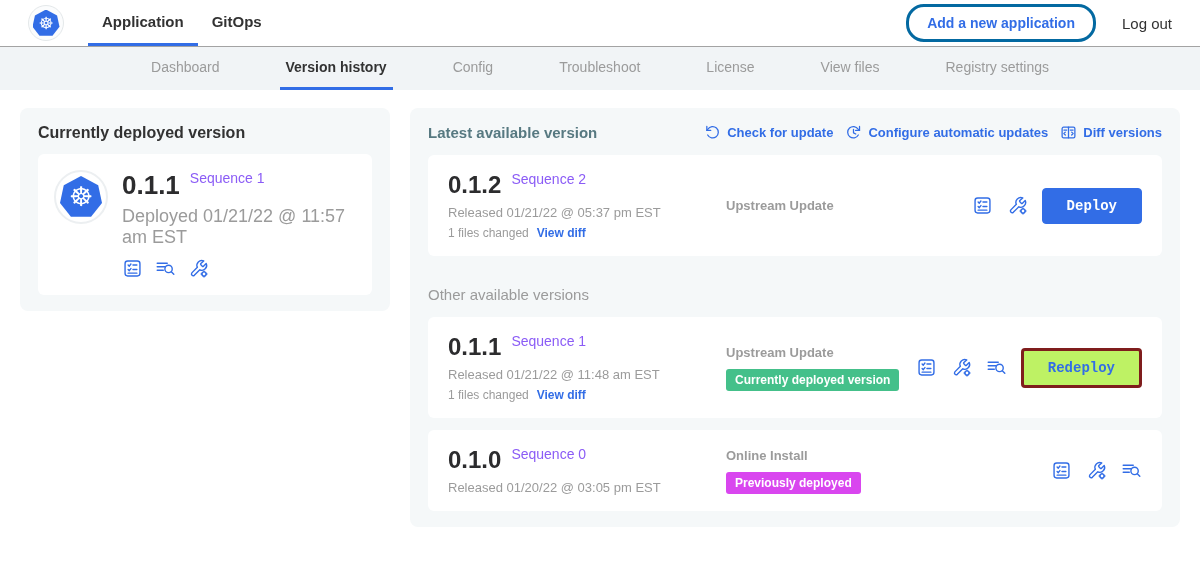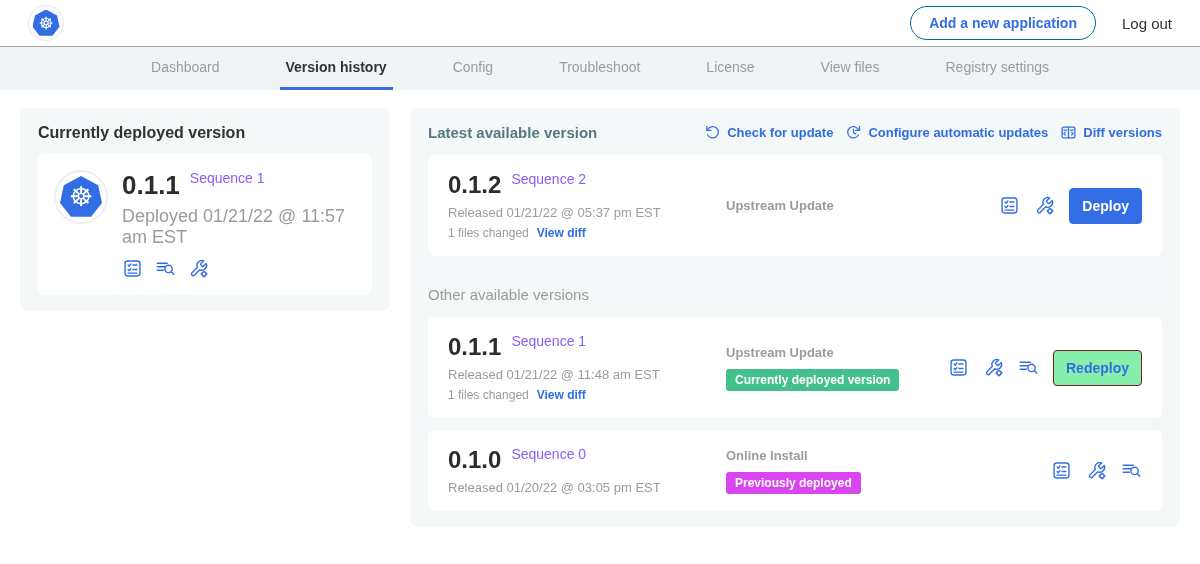--- a/index.html
+++ b/index.html
@@ -40,21 +40,21 @@
     padding: 0 14px;
     font-size: 15px;
     font-weight: 700;
     color: #323232;
     border-bottom: 3px solid transparent;
     cursor: pointer;
   }
   .topbar-tab.active { border-bottom-color: #326de6; }
   .topbar-spacer { flex: 1; }
   .add-app-btn {
-    border: 1px solid #0369a1;
+    border: 3px solid #0369a1;
     color: #326de6;
     background: #ffffff;
     font-family: inherit;
     font-size: 14px;
     font-weight: 700;
     border-radius: 18px;
     padding: 8px 18px;
     margin-right: 26px;
     cursor: pointer;
   }
@@ -163,36 +163,44 @@
     font-size: 12px;
     font-weight: 700;
     color: #ffffff;
     padding: 4px 9px;
     border-radius: 3px;
   }
   .badge-green { background: #44c08a; }
   .badge-gray { background: #d946ef; }
   .vc-right { display: flex; align-items: center; gap: 14px; justify-self: end; }
   .btn {
-    font-family: Liberation Sans, sans-serif;
+    font-family: Liberation Mono, monospace;
     font-size: 14px;
     font-weight: 700;
     border-radius: 4px;
-    padding: 9px 12px;
+    padding: 9px 24px;
     cursor: pointer;
   }
   .btn-primary { background: #326de6; color: #ffffff; border: 1px solid #326de6; }
-  .btn-outline { background: #86efac; color: #326de6; border: 1px solid #7f1d1d; }
+  .btn-outline { background: #bef264; color: #326de6; border: 3px solid #7f1d1d; }
 </style>
 </head>
 <body>
 
 <div class="topbar">
   <div class="logo-circle">
     <div class="k8s-heptagon">☸</div>
+  </div>
+  <div class="topbar-tabs">
+    <div class="topbar-tab active">
+      <span>Application</span>
+    </div>
+    <div class="topbar-tab">
+      <span>GitOps</span>
+    </div>
   </div>
   <div class="topbar-spacer"></div>
   <button class="add-app-btn">Add a new application</button>
   <span class="logout">Log out</span>
 </div>
 
 <div class="subnav">
   <div class="subnav-tab">Dashboard</div>
   <div class="subnav-tab active">Version history</div>
   <div class="subnav-tab">Config</div>

